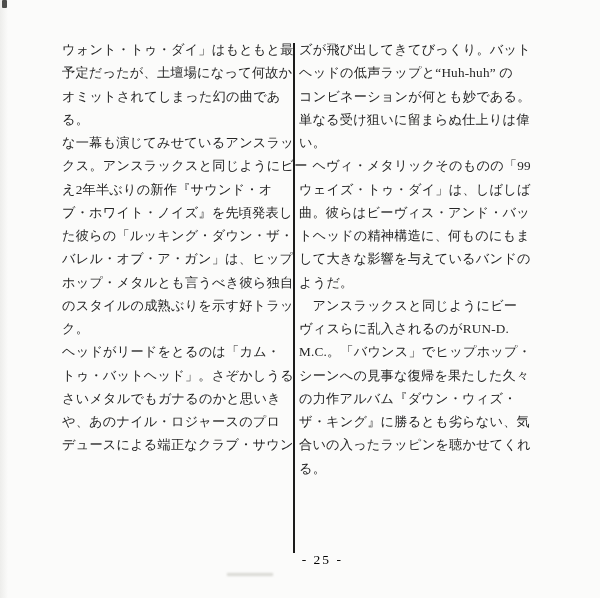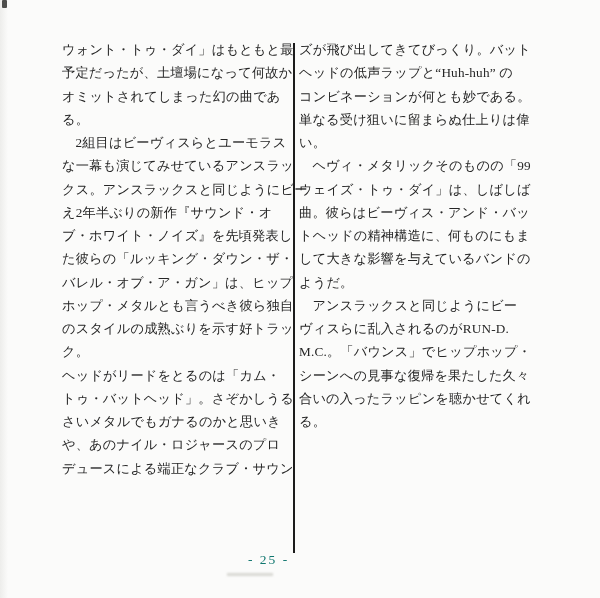--- a/index.html
+++ b/index.html
@@ -57,44 +57,43 @@
     position: absolute;
     left: 293px;
     top: 43px;
     width: 2px;
     height: 510px;
     background: #1b1b1b;
   }
   
   .page-number {
     position: absolute;
-    left: 248px;
+    left: 259px;
     top: 552px;
     width: 84px;
-    text-align: left;
+    text-align: right;
     font-size: 13.5px;
     letter-spacing: 2px;
-    color: #0f766e;
+    color: #000000;
   }
 </style>
 </head>
 <body>
 
 <div class="page">
 
   <div class="edge-shade-left"></div>
   <div class="corner-speck"></div>
   <div class="bottom-smudge"></div>
 
   <div class="text-column left">
       <div class="text-line">ウォント・トゥ・ダイ」はもともと最</div>
       <div class="text-line">予定だったが、土壇場になって何故か</div>
       <div class="text-line">オミットされてしまった幻の曲であ</div>
       <div class="text-line">る。</div>
-      <div class="text-line">　2組目はビーヴィスらとユーモラス</div>
       <div class="text-line">な一幕も演じてみせているアンスラッ</div>
       <div class="text-line">クス。アンスラックスと同じようにビー</div>
       <div class="text-line">え2年半ぶりの新作『サウンド・オ</div>
       <div class="text-line">ブ・ホワイト・ノイズ』を先頃発表し</div>
       <div class="text-line">た彼らの「ルッキング・ダウン・ザ・</div>
       <div class="text-line">バレル・オブ・ア・ガン」は、ヒップ</div>
       <div class="text-line">ホップ・メタルとも言うべき彼ら独自</div>
       <div class="text-line">のスタイルの成熟ぶりを示す好トラッ</div>
       <div class="text-line">ク。</div>
       <div class="text-line">ヘッドがリードをとるのは「カム・</div>
@@ -115,19 +114,21 @@
       <div class="text-line">　ヘヴィ・メタリックそのものの「99</div>
       <div class="text-line">ウェイズ・トゥ・ダイ」は、しばしば</div>
       <div class="text-line">曲。彼らはビーヴィス・アンド・バッ</div>
       <div class="text-line">トヘッドの精神構造に、何ものにもま</div>
       <div class="text-line">して大きな影響を与えているバンドの</div>
       <div class="text-line">ようだ。</div>
       <div class="text-line">　アンスラックスと同じようにビー</div>
       <div class="text-line">ヴィスらに乱入されるのがRUN-D.</div>
       <div class="text-line">M.C.。「バウンス」でヒップホップ・</div>
       <div class="text-line">シーンへの見事な復帰を果たした久々</div>
+      <div class="text-line">の力作アルバム『ダウン・ウィズ・</div>
+      <div class="text-line">ザ・キング』に勝るとも劣らない、気</div>
       <div class="text-line">合いの入ったラッピンを聴かせてくれ</div>
       <div class="text-line">る。</div>
     </div>
 
   <div class="page-number">- 25 -</div>
 
 </div>
 
 </body></html>

